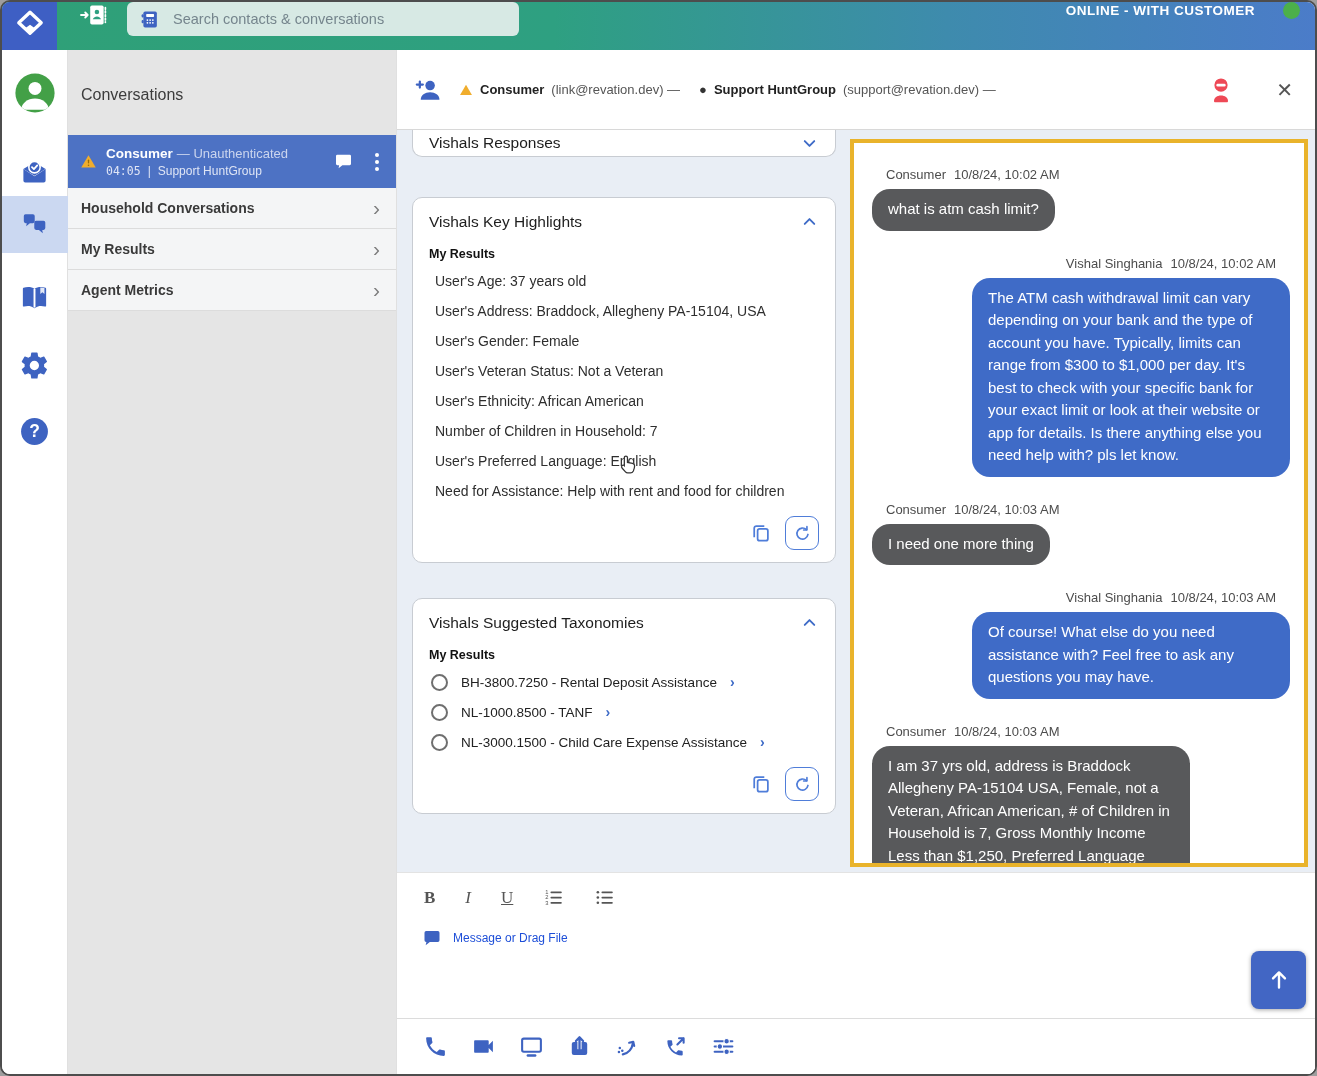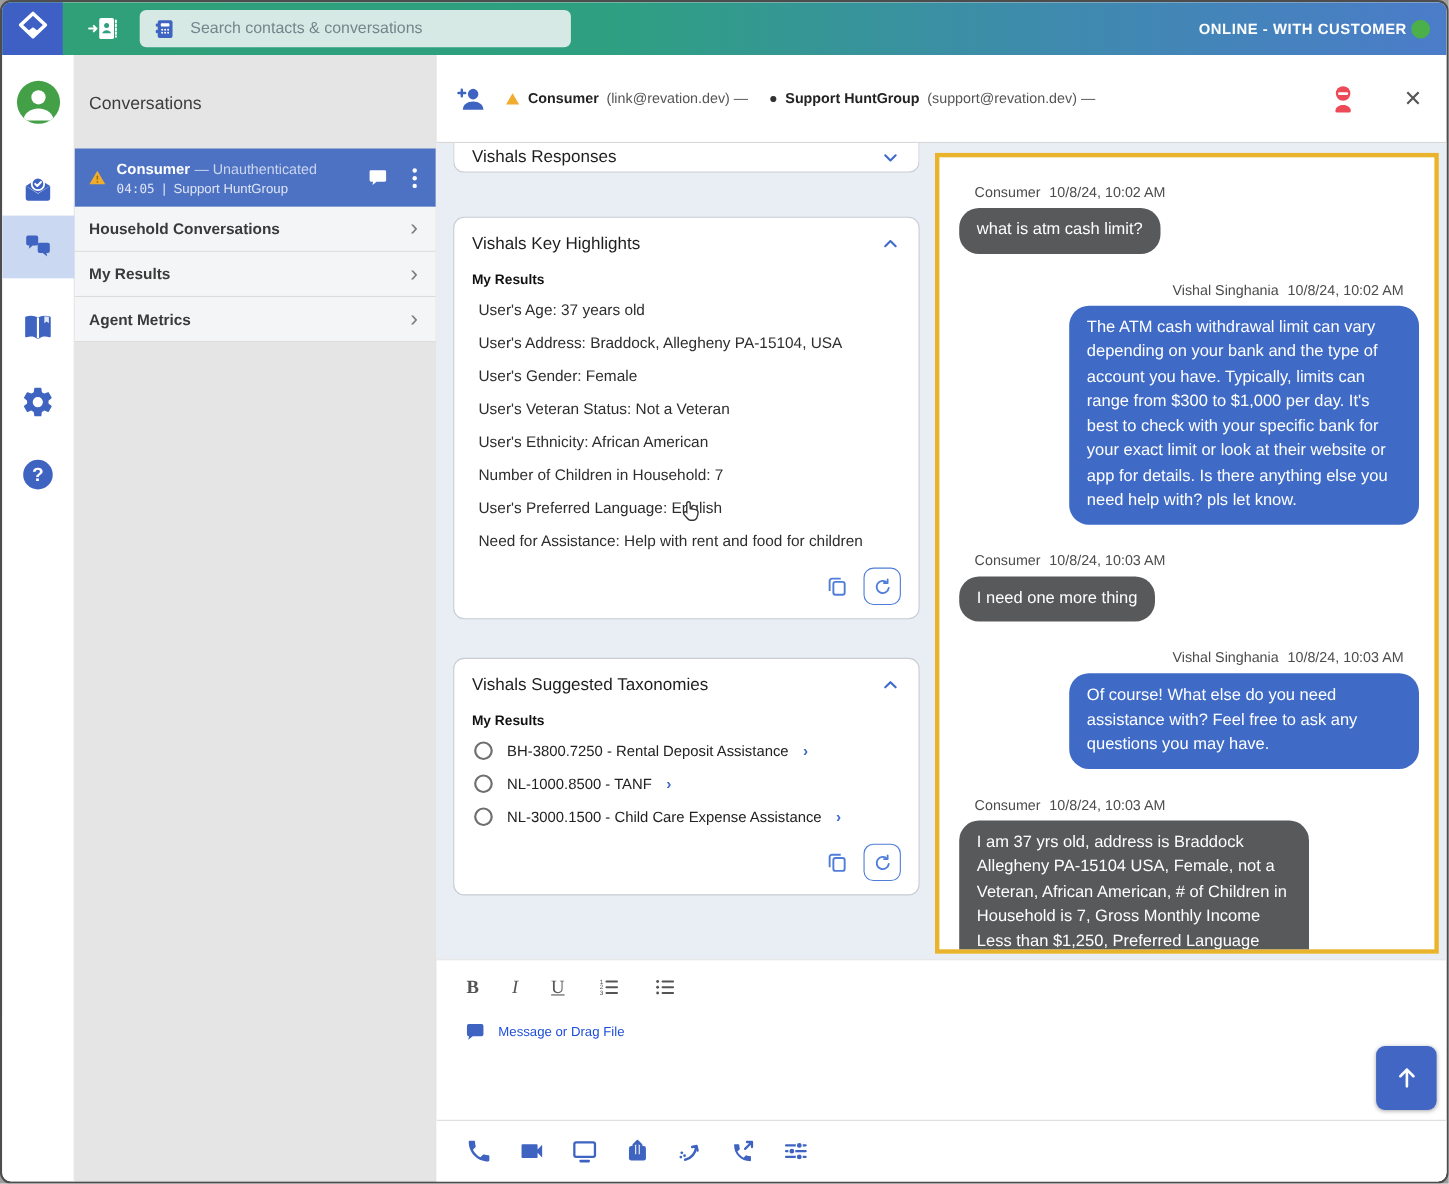--- a/index.html
+++ b/index.html
@@ -2,30 +2,30 @@
 <html><head>
 <meta charset="utf-8">
 <style>
   * { box-sizing: border-box; }
   body { margin:0; width:1317px; height:1076px; overflow:hidden; background:#9e9e9e;
          font-family:"Liberation Sans", sans-serif; }
   .frame { position:relative; width:1317px; height:1076px; border:2px solid #4d4d4d;
            border-radius:10px; overflow:hidden; background:#fff; display:flex; flex-direction:column; }
 
   
-  .topbar { height:48px; flex:0 0 48px; display:flex; align-items:center;
+  .topbar { height:48px; flex:0 0 48px; display:flex; align-items:flex-start;
             background:linear-gradient(90deg,#2FA077 0%, #2EA081 42%, #3E8BAD 72%, #4B7CC9 100%); }
   .logo { width:55px; height:48px; background:#3E5FC4; display:flex; align-items:center; justify-content:center; }
   .tb-dir { margin-left:22px; display:flex; }
   .searchbox { margin-left:18px; width:392px; height:34px; background:#D7E9E4; border-radius:6px;
                display:flex; align-items:center; padding:0 12px; gap:11px; }
   .searchbox input { border:none; background:transparent; outline:none; font-size:14.5px; color:#333; width:100%;
                      font-family:"Liberation Sans", sans-serif; }
   .searchbox input::placeholder { color:#75858D; }
-  .status { margin-left:auto; margin-right:15px; display:flex; align-items:center; gap:4px;
+  .status { margin-left:auto; margin-right:15px; display:flex; align-items:center; gap:28px;
             color:#fff; font-weight:bold; font-size:13.5px; letter-spacing:.5px; }
   .status .dot { width:17px; height:17px; border-radius:50%; background:#4CB04A; }
 
   .app-row { flex:1; display:flex; min-height:0; }
 
   
   .rail { width:66px; flex:0 0 66px; border-right:1px solid #E0E0E0; background:#fff;
           display:flex; flex-direction:column; align-items:center; }
   .rail-btn { display:flex; align-items:center; justify-content:center; cursor:pointer; }
   .rb-avatar { margin-top:22px; }

